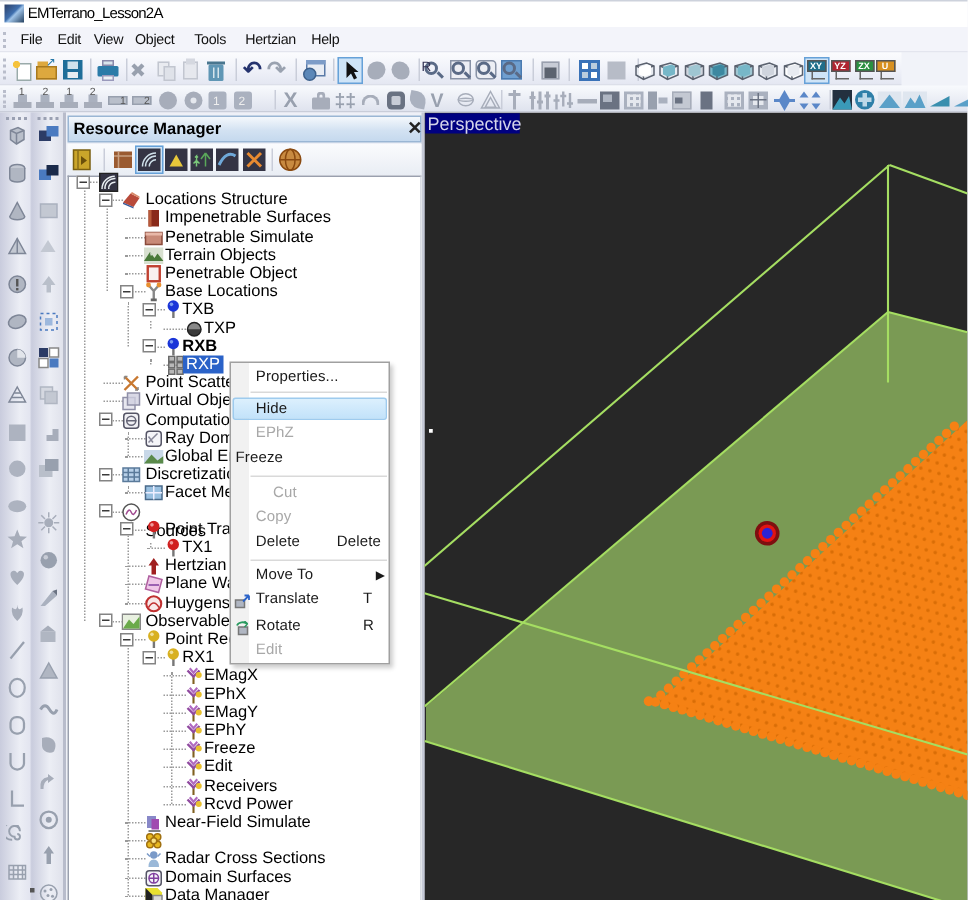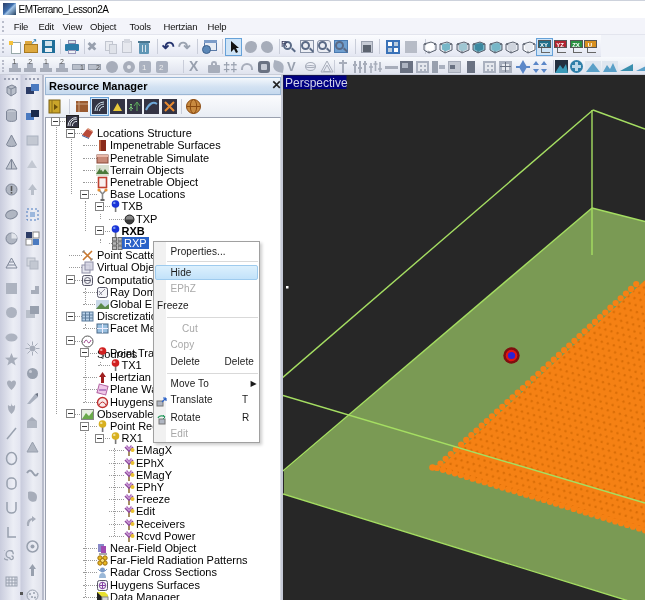--- a/index.html
+++ b/index.html
@@ -861,46 +861,45 @@
         <path d="M3.5 1.5 L6 4.5 L8.5 1.5" fill="none" stroke="#b06ac0" stroke-width="1.4"></path>
         <circle cx="9.5" cy="6" r="2" fill="#e8c030"></circle>
       </svg></div>
 <div class="abs tt" style="left:136.0px;top:529.8px;">Rcvd Power</div>
 <div class="abs" style="left:83.0px;top:548.0px;width:13.5px;border-top:1px dotted #9a9a9a"></div>
 <div class="ti" style="left:95.5px;top:542.0px"><svg width="13" height="13" style="vertical-align:top">
         <rect x="2" y="2" width="6" height="8" fill="#8888c8"></rect>
         <rect x="5" y="4" width="5" height="7" fill="#a04ab0"></rect>
         <path d="M3 12 H11" stroke="#555"></path>
       </svg></div>
-<div class="abs tt" style="left:110.0px;top:542.0px;">Near-Field Object</div>
+<div class="abs tt" style="left:110.0px;top:542.0px;">Near-Field Simulate</div>
 <div class="abs" style="left:83.0px;top:560.2px;width:13.5px;border-top:1px dotted #9a9a9a"></div>
 <div class="ti" style="left:95.5px;top:554.2px"><svg width="13" height="13" style="vertical-align:top">
         <g fill="#e8b820" stroke="#a07010">
           <circle cx="4" cy="4" r="2.2"></circle>
           <circle cx="9" cy="4" r="2.2"></circle>
           <circle cx="4" cy="9" r="2.2"></circle>
           <circle cx="9" cy="9" r="2.2"></circle>
           <circle cx="6.5" cy="6.5" r="2" fill="#f8e080"></circle>
         </g>
       </svg></div>
-<div class="abs tt" style="left:110.0px;top:554.2px;">Far-Field Radiation Patterns</div>
 <div class="abs" style="left:83.0px;top:572.4px;width:13.5px;border-top:1px dotted #9a9a9a"></div>
 <div class="ti" style="left:95.5px;top:566.4px"><svg width="13" height="13" style="vertical-align:top">
         <circle cx="6.5" cy="4" r="2.5" fill="#7a9ac8"></circle>
         <path d="M3 12 Q3 7 6.5 7 Q10 7 10 12 Z" fill="#9ab8d8"></path>
         <path d="M2 3 L4 5 M11 3 L9 5" stroke="#7a9ac8"></path>
       </svg></div>
 <div class="abs tt" style="left:110.0px;top:566.4px;">Radar Cross Sections</div>
 <div class="abs" style="left:83.0px;top:584.6px;width:13.5px;border-top:1px dotted #9a9a9a"></div>
 <div class="ti" style="left:95.5px;top:578.6px"><svg width="13" height="13" style="vertical-align:top">
         <rect x="1.5" y="1.5" width="10" height="10" rx="2" fill="#f4f4f8" stroke="#556"></rect>
         <circle cx="6.5" cy="6.5" r="3.2" fill="none" stroke="#8040a0"></circle>
         <path d="M3.3 6.5 H9.7 M6.5 3.3 V9.7" stroke="#8040a0"></path>
       </svg></div>
-<div class="abs tt" style="left:110.0px;top:578.6px;">Huygens Surfaces</div>
+<div class="abs tt" style="left:110.0px;top:578.6px;">Domain Surfaces</div>
 <div class="abs" style="left:83.0px;top:596.8px;width:13.5px;border-top:1px dotted #9a9a9a"></div>
 <div class="ti" style="left:95.5px;top:590.8px"><svg width="13" height="13" style="vertical-align:top">
         <path d="M1 1 H9 L12 4 V12 H1 Z" fill="#e8e030"></path>
         <path d="M1 1 L9 9 H1 Z" fill="#222"></path>
         <rect x="6" y="6" width="6" height="6" fill="#d8d8d8" stroke="#888"></rect>
       </svg></div>
 <div class="abs tt" style="left:110.0px;top:590.8px;">Data Manager</div>
 <svg class="abs" style="left:283px;top:75px" width="362" height="525" viewBox="283 75 362 525">
       <rect x="283" y="75" width="362" height="525" fill="#272727"></rect>
       <polygon points="592,208 645,221.5 645,600 626,600 284,494 284,471" fill="#7a9a54"></polygon>

